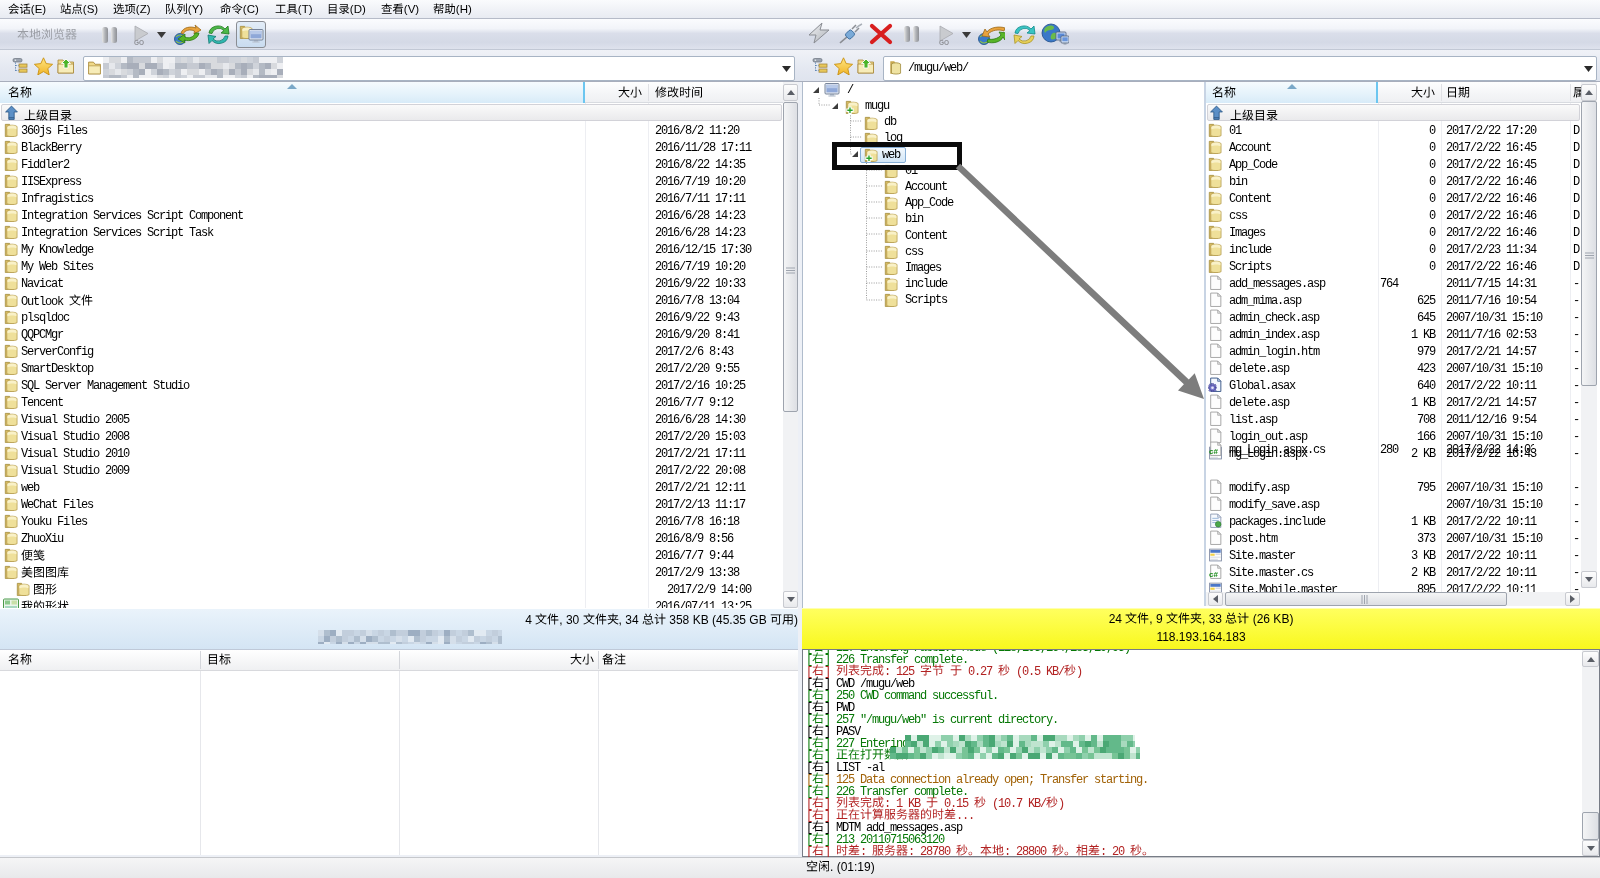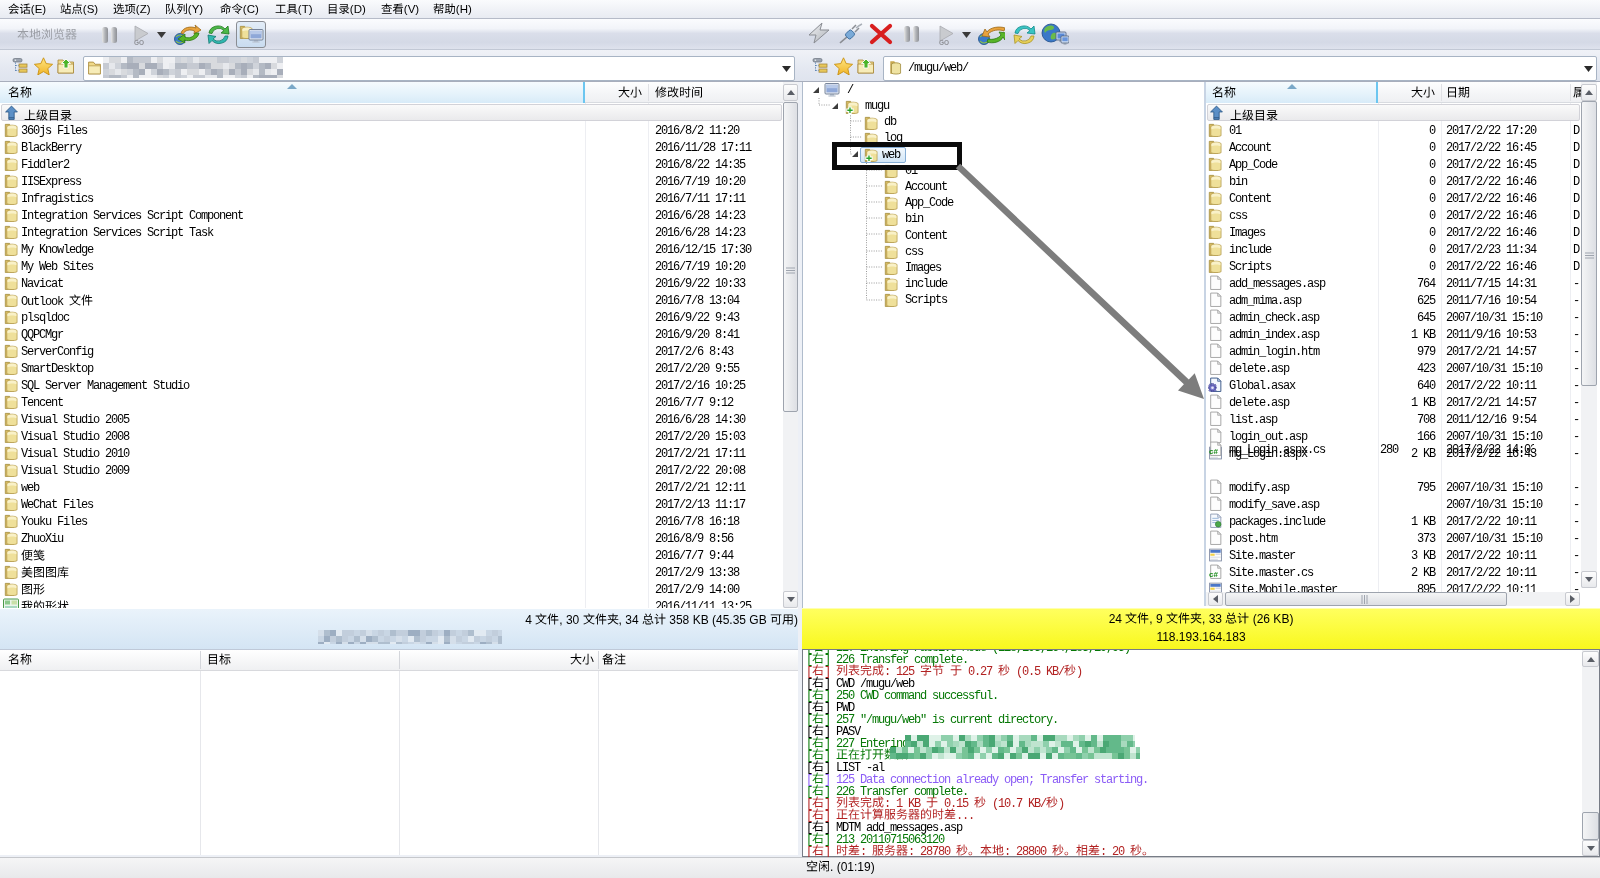--- a/index.html
+++ b/index.html
@@ -928,21 +928,21 @@
     <div class="abs m" style="left:21px;top:3px"><svg class="k" width="48.0" height="14.0">
         <g fill="#000">
           <use href="#u7F8E" x="0"></use>
           <use href="#u56FE" x="12"></use>
           <use href="#u56FE" x="24"></use>
           <use href="#u5E93" x="36"></use>
         </g>
       </svg></div>
     <div class="abs m" style="left:655px;top:3px">2017/2/9 13:38</div>
   </div>
-<div class="row" style="left:0;top:580px;width:780px;height:17px;overflow:hidden">
+<div class="row" style="left:12px;top:580px;width:780px;height:17px;overflow:hidden">
     <svg class="abs" style="left:4px;top:1px" width="15" height="15" viewBox="0 0 14 14">
       <use href="#fo"></use>
     </svg>
     <div class="abs m" style="left:21px;top:3px"><svg class="k" width="24.0" height="14.0">
         <g fill="#000">
           <use href="#u56FE" x="0"></use>
           <use href="#u5F62" x="12"></use>
         </g>
       </svg></div>
     <div class="abs m" style="left:655px;top:3px">2017/2/9 14:00</div>
@@ -955,21 +955,21 @@
       <rect x="2" y="8" width="12" height="4.5" fill="#A8D8C0"></rect>
     </svg>
     <div class="abs m" style="left:21px;top:3px"><svg class="k" width="48.0" height="14.0">
         <g fill="#000">
           <use href="#u6211" x="0"></use>
           <use href="#u7684" x="12"></use>
           <use href="#u5F62" x="24"></use>
           <use href="#u72B6" x="36"></use>
         </g>
       </svg></div>
-    <div class="abs m" style="left:655px;top:3px">2016/11/11 13:25</div>
+    <div class="abs m" style="left:655px;top:3px">2016/07/11 13:25</div>
   </div>
 <div class="abs" style="left:783px;top:82px;width:15px;height:526px;background:#F1F2F4"></div>
 <div class="abs" style="left:783px;top:84px;width:15px;height:17px;background:linear-gradient(180deg,#FDFDFD,#E8E9EC);border:1px solid #C8CAD0;border-radius:2px"></div>
 <svg class="abs" style="left:787px;top:90px" width="8" height="5">
     <path d="M4,0 L8,5 L0,5 Z" fill="#5A5E66"></path>
   </svg>
 <div class="abs" style="left:783px;top:102px;width:15px;height:310px;background:linear-gradient(90deg,#F4F5F6,#DDDFE4);border:1px solid #9EA4AE;border-radius:2px"></div>
 <svg class="abs" style="left:786px;top:267px" width="9" height="8">
     <path d="M0,1 h9 M0,3.5 h9 M0,6 h9" stroke="#9EA4AE" stroke-width="1"></path>
   </svg>
@@ -1298,21 +1298,21 @@
     <div class="abs m" style="left:23px;top:3px">Scripts</div>
     <div class="abs m" style="left:174px;top:3px;width:55px;text-align:right">0</div>
     <div class="abs m" style="left:240px;top:3px">2017/2/22 16:46</div>
     <div class="abs m" style="left:364px;top:3px;width:12px;text-align:center">D</div>
   </div>
 <div class="row" style="left:1206px;top:274px;width:374px;height:17px;overflow:hidden">
     <svg class="abs" style="left:2px;top:1px" width="15" height="15" viewBox="0 0 14 14">
       <use href="#pg"></use>
     </svg>
     <div class="abs m" style="left:23px;top:3px">add_messages.asp</div>
-    <div class="abs m" style="left:174px;top:3px;width:55px;text-align:right">764</div>
+    <div class="abs m" style="left:174px;top:3px;width:55px;text-align:left">764</div>
     <div class="abs m" style="left:240px;top:3px">2011/7/15 14:31</div>
     <div class="abs m" style="left:364px;top:3px;width:12px;text-align:center">-</div>
   </div>
 <div class="row" style="left:1206px;top:291px;width:374px;height:17px;overflow:hidden">
     <svg class="abs" style="left:2px;top:1px" width="15" height="15" viewBox="0 0 14 14">
       <use href="#pg"></use>
     </svg>
     <div class="abs m" style="left:23px;top:3px">adm_mima.asp</div>
     <div class="abs m" style="left:174px;top:3px;width:55px;text-align:right">625</div>
     <div class="abs m" style="left:240px;top:3px">2011/7/16 10:54</div>
@@ -1326,21 +1326,21 @@
     <div class="abs m" style="left:174px;top:3px;width:55px;text-align:right">645</div>
     <div class="abs m" style="left:240px;top:3px">2007/10/31 15:10</div>
     <div class="abs m" style="left:364px;top:3px;width:12px;text-align:center">-</div>
   </div>
 <div class="row" style="left:1206px;top:325px;width:374px;height:17px;overflow:hidden">
     <svg class="abs" style="left:2px;top:1px" width="15" height="15" viewBox="0 0 14 14">
       <use href="#pg"></use>
     </svg>
     <div class="abs m" style="left:23px;top:3px">admin_index.asp</div>
     <div class="abs m" style="left:174px;top:3px;width:55px;text-align:right">1 KB</div>
-    <div class="abs m" style="left:240px;top:3px">2011/9/16 10:53</div>
+    <div class="abs m" style="left:240px;top:3px">2011/7/16 02:53</div>
     <div class="abs m" style="left:364px;top:3px;width:12px;text-align:center">-</div>
   </div>
 <div class="row" style="left:1206px;top:342px;width:374px;height:17px;overflow:hidden">
     <svg class="abs" style="left:2px;top:1px" width="15" height="15" viewBox="0 0 14 14">
       <use href="#pg"></use>
     </svg>
     <div class="abs m" style="left:23px;top:3px">admin_login.htm</div>
     <div class="abs m" style="left:174px;top:3px;width:55px;text-align:right">979</div>
     <div class="abs m" style="left:240px;top:3px">2017/2/21 14:57</div>
     <div class="abs m" style="left:364px;top:3px;width:12px;text-align:center">-</div>
@@ -1600,21 +1600,21 @@
         <use href="#u5F00" x="36"></use>
         <use href="#u6570" x="48"></use>
         <use href="#u636E" x="60"></use>
       </g>
     </svg></div>
 <div class="abs m" style="left:806px;top:760px;color:#000000"><span>[</span><svg class="k" width="12.0" height="14.0">
       <g fill="#000000">
         <use href="#u53F3" x="0"></use>
       </g>
     </svg><span>] LIST -al</span></div>
-<div class="abs m" style="left:806px;top:772px;color:#8b5cf6"><span>[</span><svg class="k" width="12.0" height="14.0">
+<div class="abs m" style="left:806px;top:772px;color:#a16207"><span>[</span><svg class="k" width="12.0" height="14.0">
       <g fill="#067806">
         <use href="#u53F3" x="0"></use>
       </g>
     </svg><span>] 125 Data connection already open; Transfer starting.</span></div>
 <div class="abs m" style="left:806px;top:784px;color:#067806"><span>[</span><svg class="k" width="12.0" height="14.0">
       <g fill="#067806">
         <use href="#u53F3" x="0"></use>
       </g>
     </svg><span>] 226 Transfer complete.</span></div>
 <div class="abs m" style="left:806px;top:796px;color:#B22222"><span>[</span><svg class="k" width="12.0" height="14.0">

